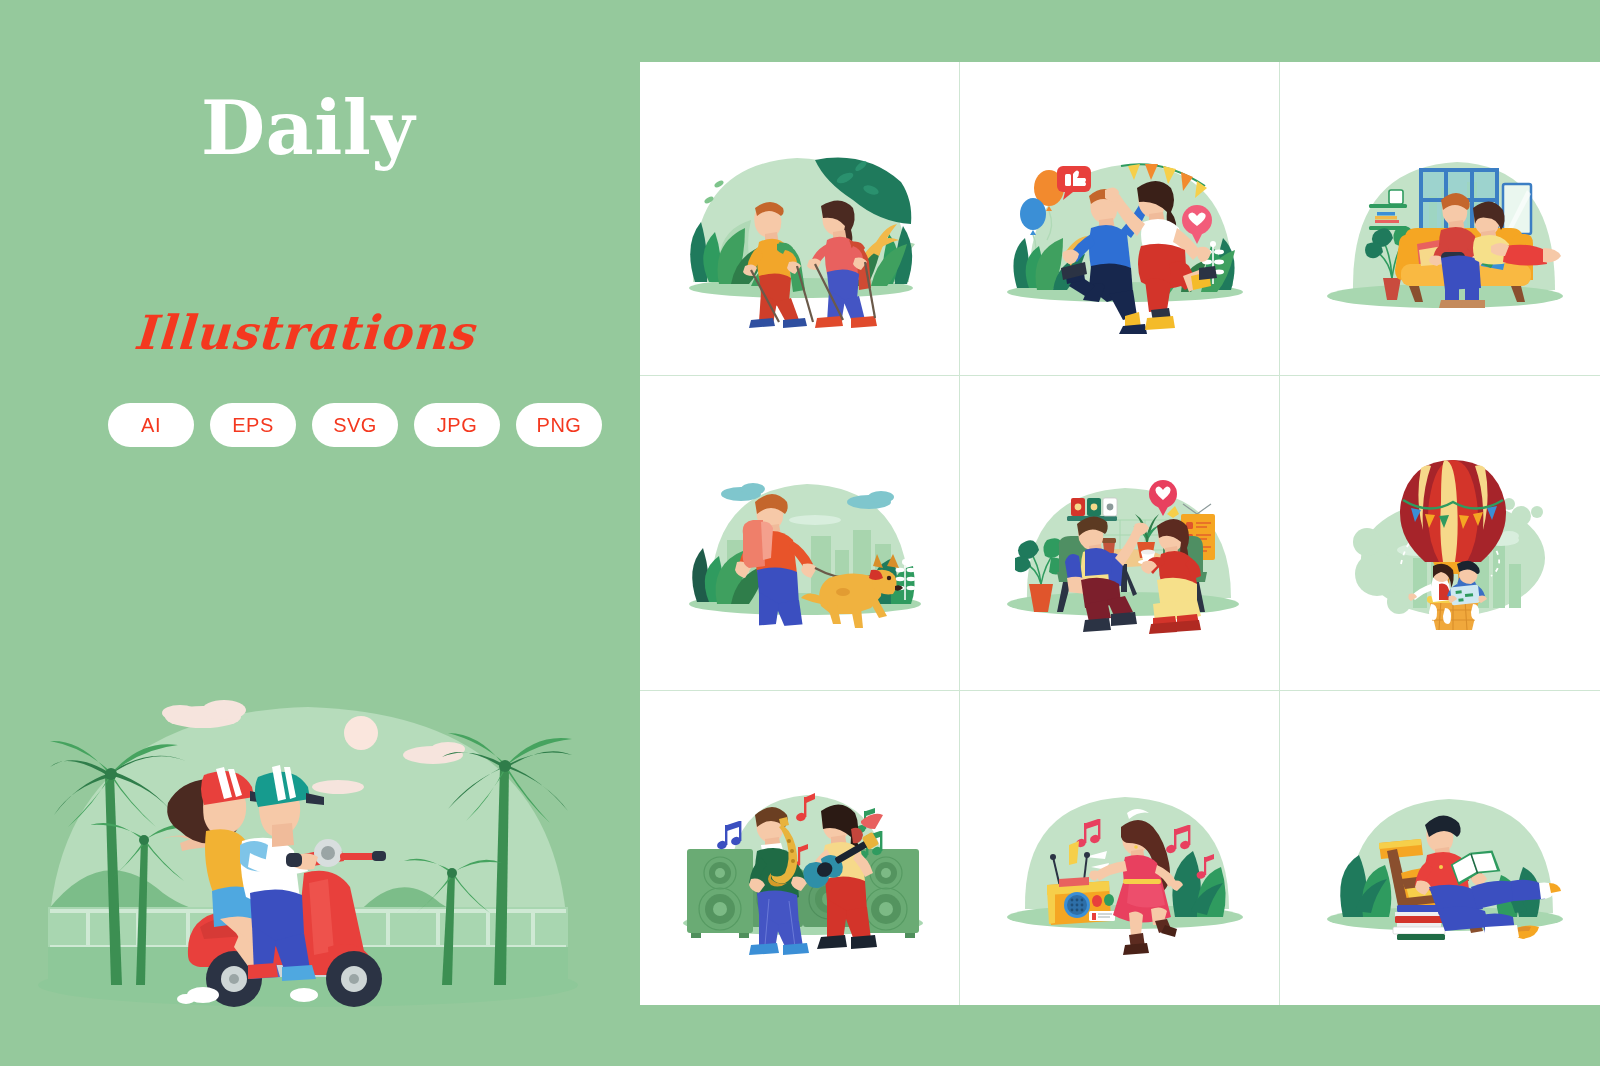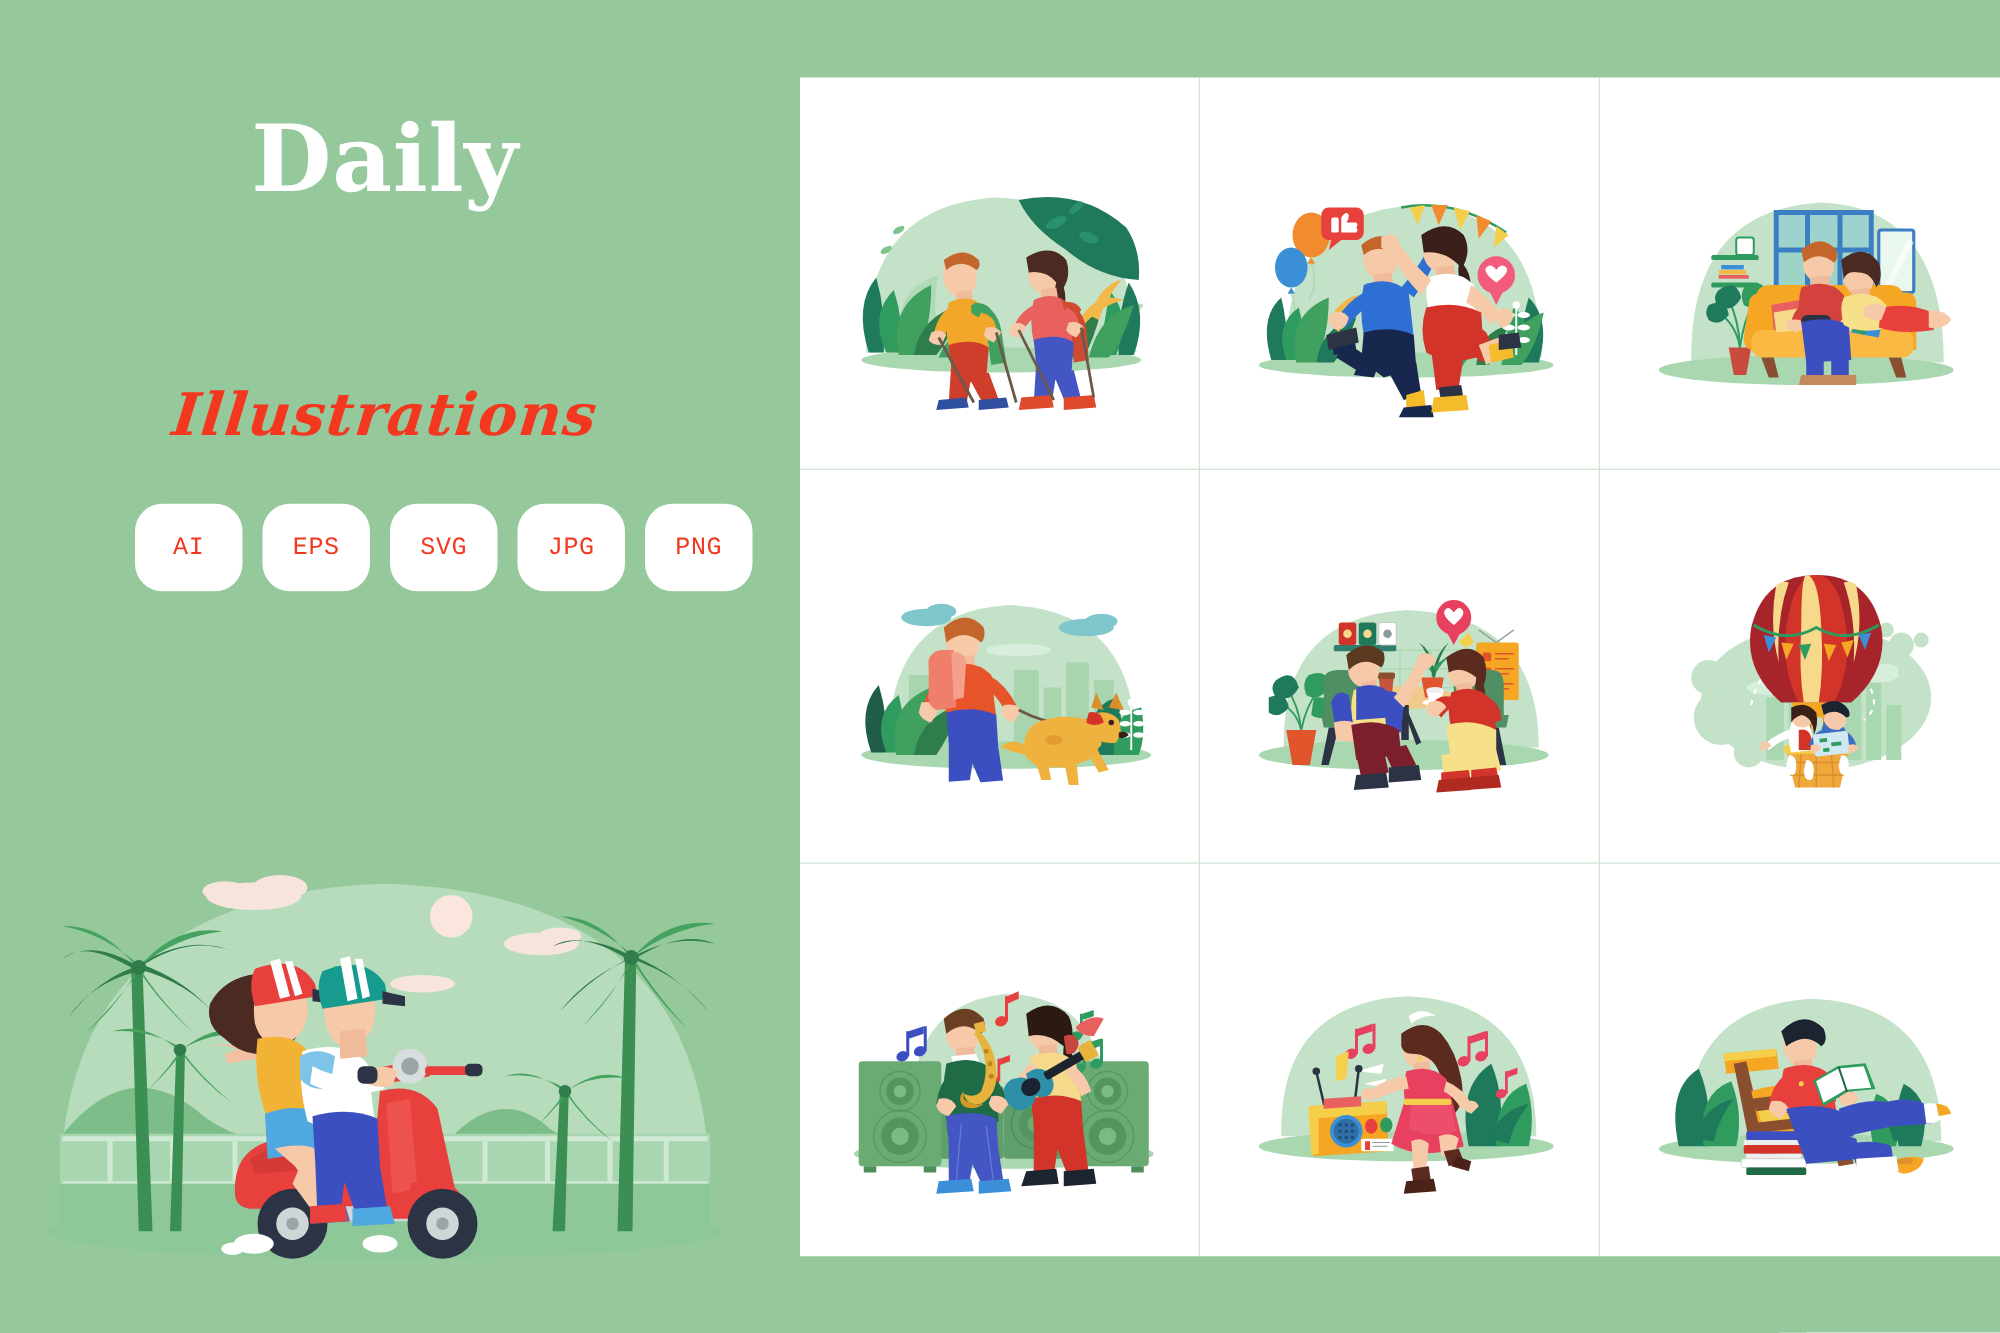--- a/index.html
+++ b/index.html
@@ -22,23 +22,22 @@
     position:absolute;left:0;top:305px;width:616px;text-align:center;
     font-family:"DejaVu Serif","Liberation Serif",serif;
     font-style:italic;font-weight:700;color:#f4381f;font-size:47px;
     letter-spacing:1px;
     transform:skewX(-6deg);
   }
   .badges{position:absolute;left:108px;top:403px;display:flex;gap:16px;}
   .badge{
     background:#ffffff;border-radius:22px;height:38px;min-width:50px;
     display:flex;align-items:center;justify-content:center;
-    padding:16px 18px;color:#f4381f;font-size:20px;font-weight:400;
+    padding:3px 18px;color:#f4381f;font-size:20px;font-weight:400;
     letter-spacing:0.5px;
-    font-family:Liberation Mono, monospace;
   }
 
   
   .hero{position:absolute;left:28px;top:655px;width:560px;height:355px;}
   .hero svg{display:block;width:100%;height:100%;}
 
   
   .grid-panel{
     position:absolute;left:640px;top:62px;width:960px;height:943px;
     background:#ffffff;

